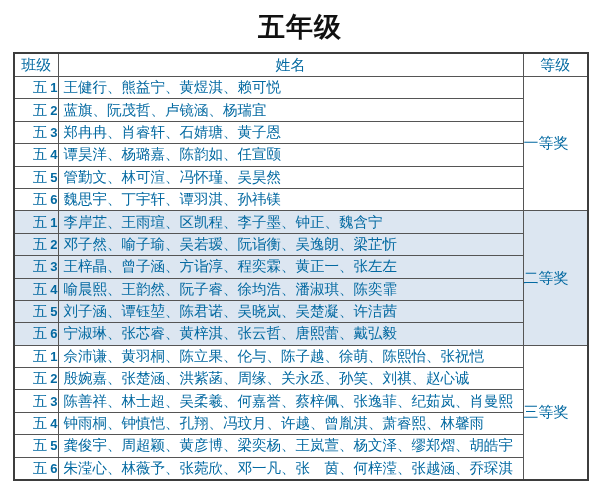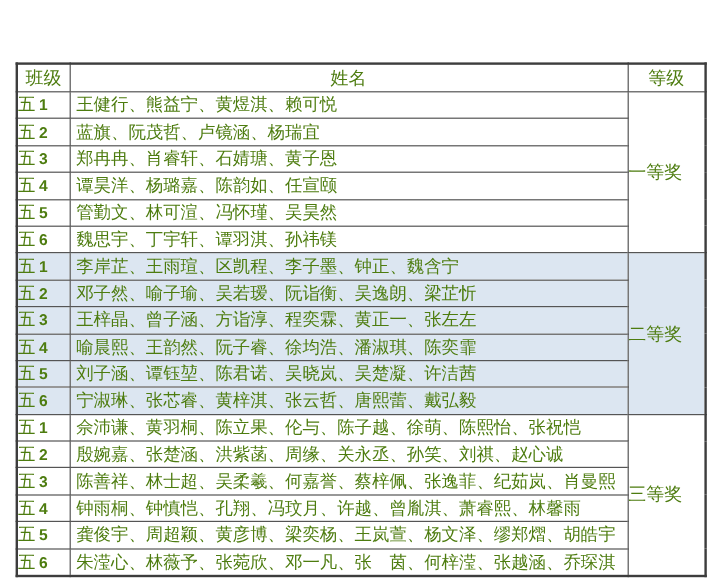--- a/index.html
+++ b/index.html
@@ -35,52 +35,53 @@
     width: 574px;
     border: 2px solid #3d3d3d;
   }
   col.c-class { width: 44px; }
   col.c-names { width: 465px; }
   col.c-award { width: 65px; }
   th, td {
     border: 1px solid #555555;
     font-weight: normal;
     font-size: 14.5px;
-    color: #4d7c0f;
+    color: #0369a1;
     padding: 0;
     overflow: hidden;
     white-space: nowrap;
   }
   thead th {
     height: 22px;
     text-align: center;
     font-size: 15px;
   }
   tbody td { height: 21.4px; }
-  td.class-cell { text-align: left; }
+  td.class-cell { text-align: right; }
   td.class-cell .cls-num {
     font-family: "Liberation Sans", "DejaVu Sans", sans-serif;
     font-weight: bold;
     font-size: 13px;
     margin-left: 3px;
   }
   td.names-cell {
     text-align: left;
     padding-left: 5px;
     font-family: Liberation Serif, serif;
   }
   td.award-cell {
     font-size: 15px;
   }
   tr.hl td { background: #dce6f1; }
 </style>
 </head>
 <body>
 
 <div class="page">
+  <div class="title">五年级</div>
 
   <table class="award-table">
     <colgroup>
       <col class="c-class">
       <col class="c-names">
       <col class="c-award">
     </colgroup>
     <thead>
       <tr>
         <th>班级</th>

